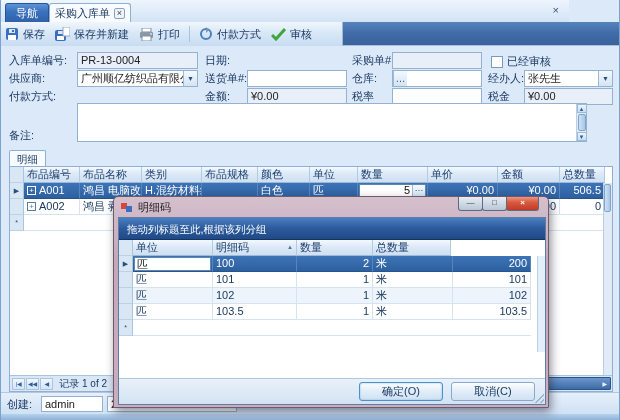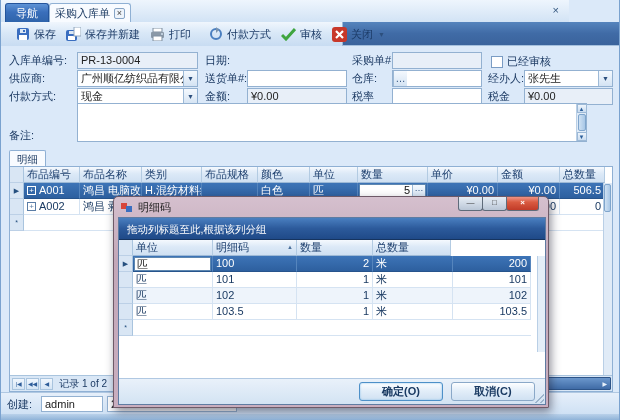--- a/index.html
+++ b/index.html
@@ -20,21 +20,21 @@
     background:#f8fbff;border:1px solid #8fb0d4;border-bottom:none;border-radius:3px 3px 0 0;
     color:#17365e;font-size:11px;line-height:18px;display:flex;align-items:center;gap:4px;}
   .tclose{display:inline-block;width:11px;height:11px;border:1px solid #86a4c6;background:#eef4fb;
     color:#444;font-size:9px;line-height:9px;text-align:center;border-radius:2px;}
   .strip-x{position:absolute;right:10px;top:5px;color:#33567e;font-size:11px;line-height:11px;}
   
   .bar-dark{position:absolute;left:0;top:22px;width:620px;height:24px;
     background:linear-gradient(#5584bd,#406ba6 50%,#3a639c);border-bottom:1px solid #a5c0dd;}
   .bar-light{position:absolute;left:0;top:22px;width:342px;height:24px;
     background:linear-gradient(#f0f6fd,#d9e8f7 45%,#c8dcf2);
-    border-right:1px solid #9db9d6;display:flex;align-items:center;padding:0 11px;gap:2px;}
+    border-right:1px solid #9db9d6;display:flex;align-items:center;padding:0 0;gap:2px;}
   .tbtn{display:flex;align-items:center;gap:4px;height:20px;padding:0 4px;border-radius:2px;
     color:#1b3a66;font-size:11px;white-space:nowrap;}
   .tsep{width:1px;height:16px;background:#a9c2dd;margin:0 3px;}
   .tbtn svg{display:block;}
   .drop-sm{font-size:7px;color:#2c4f7d;margin-left:1px;}
   
   .form{position:absolute;left:0;top:47px;width:620px;height:102px;background:#dbe9f9;}
   .flabel{position:absolute;font-size:11px;color:#1c3a63;height:17px;line-height:17px;white-space:nowrap;}
   .fld{position:absolute;height:17px;background:#fff;border:1px solid #93b1d1;
     display:flex;align-items:center;font-size:11px;color:#222;}
@@ -111,21 +111,21 @@
   .wbtn.close{width:33px;background:linear-gradient(#ef9384,#d95a40 40%,#c13b28);color:#fff;font-weight:bold;}
   .dclient{width:428px;height:188px;background:#fff;border:1px solid #5f7ca2;position:relative;
     display:flex;flex-direction:column;overflow:hidden;}
   .dgroup{height:22px;background:linear-gradient(#4a7fc0,#2c5a9b 50%,#1f4a88);color:#fff;
     font-size:10.5px;line-height:22px;padding-left:8px;border-bottom:1px solid #16345f;}
   .d-row{display:flex;height:16px;min-height:16px;font-size:11px;line-height:15px;width:412px;}
   .altrow{background:#eef4fb;}
   .dnav{height:15px;background:#d9e7f6;border-top:1px solid #a9c4de;display:flex;align-items:center;
     padding-left:2px;gap:1px;font-size:10px;color:#1c3a63;}
   .dfoot{height:26px;background:linear-gradient(#e9f1fa,#d3e3f3);border-top:1px solid #b0c8e2;
-    display:flex;align-items:center;justify-content:flex-end;gap:8px;padding-right:10px;position:relative;font-weight:bold;}
+    display:flex;align-items:center;justify-content:flex-end;gap:8px;padding-right:10px;position:relative;}
   .dbtn{width:84px;height:19px;background:linear-gradient(#fdfeff,#e3eef9 45%,#d0e1f2);
     border:1px solid #8aa8c8;border-radius:3px;font-size:11px;color:#1a3a62;
     line-height:17px;text-align:center;}
   .dbtn.focus{border:1px solid #4d90c8;box-shadow:0 0 2px #7db9e8 inset;}
   .grip{position:absolute;right:1px;bottom:1px;width:10px;height:10px;
     background:linear-gradient(135deg,transparent 50%,#9cb4cc 50%,#9cb4cc 60%,transparent 60%,transparent 75%,#9cb4cc 75%,#9cb4cc 85%,transparent 85%);}
   .sort{font-size:6px;color:#4a6f9a;margin-left:auto;}
   .dvscroll{position:absolute;right:0;top:38px;height:96px;width:8px;background:#e4eef8;
     border-left:1px solid #b9cfe6;}
   .editcell{background:#fff;border:1px solid #5e87b0;height:14px;margin:0;flex:1;
@@ -191,30 +191,20 @@
       <span>付款方式</span>
     </div>
     <div class="tbtn">
       <span>
           <svg width="15" height="13">
             <path d="M1 7 L5 11 L14 1" fill="none" stroke="#3fa53f" stroke-width="3"></path>
           </svg>
         </span>
       <span>审核</span>
     </div>
-    <div class="tbtn">
-      <span>
-          <svg width="15" height="15">
-            <rect x="0" y="0" width="15" height="15" rx="3" fill="#c8382a"></rect>
-            <path d="M4 4 L11 11 M11 4 L4 11" stroke="#fff" stroke-width="2.2"></path>
-          </svg>
-        </span>
-      <span>关闭</span>
-      <span class="drop-sm">▼</span>
-    </div>
   </div>
 
   <div class="form">
     <span class="flabel" style="left:8px;top:5px">入库单编号:</span>
     <div class="fld ro" style="left:76px;top:5px;width:121px">
       <span class="val">PR-13-0004</span>
     </div>
     <span class="flabel" style="left:204px;top:5px">日期:</span>
     <span class="flabel" style="left:351px;top:5px">采购单#:</span>
     <div class="fld ro" style="left:391px;top:5px;width:90px">
@@ -238,24 +228,20 @@
     <div class="fld" style="left:391px;top:23px;width:90px">
       <span class="fbtn dots">…</span>
     </div>
     <span class="flabel" style="left:487px;top:23px">经办人:</span>
     <div class="fld" style="left:523px;top:23px;width:89px">
       <span class="val">张先生</span>
       <span class="fbtn">▼</span>
     </div>
 
     <span class="flabel" style="left:8px;top:41px">付款方式:</span>
-    <div class="fld" style="left:76px;top:41px;width:121px">
-      <span class="val">现金</span>
-      <span class="fbtn">▼</span>
-    </div>
     <span class="flabel" style="left:204px;top:41px">金额:</span>
     <div class="fld ro" style="left:246px;top:41px;width:100px">
       <span class="val">¥0.00</span>
     </div>
     <span class="flabel" style="left:351px;top:41px">税率</span>
     <div class="fld" style="left:391px;top:41px;width:90px">
       <span class="val"></span>
     </div>
     <span class="flabel" style="left:487px;top:41px">税金</span>
     <div class="fld ro" style="left:523px;top:41px;width:89px">

